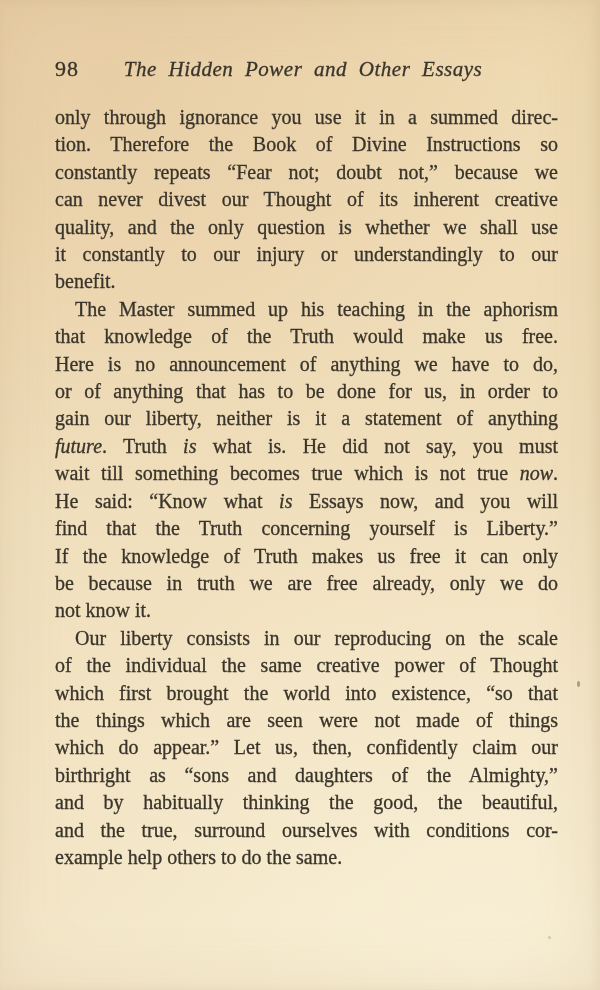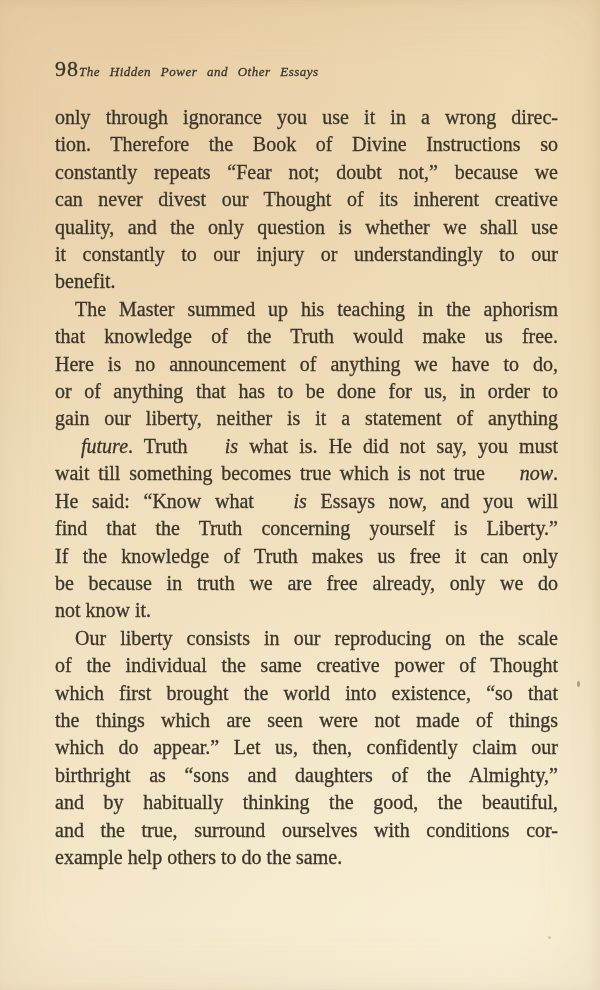--- a/index.html
+++ b/index.html
@@ -36,22 +36,23 @@
     display: flex;
     align-items: baseline;
   }
   .page-num {
     font-size: 22px;
     letter-spacing: 1px;
     -webkit-text-stroke: 0.3px currentColor;
   }
   .running-title {
     flex: 1;
+    text-align: center;
     font-style: italic;
-    font-size: 13px;
+    font-size: 21px;
     word-spacing: 6px;
     letter-spacing: 0.5px;
     -webkit-text-stroke: 0.3px currentColor;
     padding-right: 28px;
   }
 
   .text-column {
     position: absolute;
     top: 104px;
     left: 55px;
@@ -59,42 +60,42 @@
     font-size: 20px;
     line-height: 27.4px;
     -webkit-text-stroke: 0.3px currentColor;
   }
   .line {
     text-align: justify;
     text-align-last: justify;
   }
   .line.last { text-align-last: left; }
   .para.indent .line.first { text-indent: 20px; }
-  em { font-style: italic; margin-left: 26px; }
+  em { font-style: italic; }
 
   
   .speck {
     position: absolute;
     background: rgba(90,70,45,0.45);
     border-radius: 50%;
   }
   .speck-1 { left: 577px; top: 681px; width: 3px; height: 6px; }
   .speck-2 { left: 548px; top: 936px; width: 3px; height: 3px; opacity: .5; }
 </style>
 </head>
 <body>
 
 <div class="page">
   <div class="running-head">
     <span class="page-num">98</span>
     <span class="running-title">The Hidden Power and Other Essays</span>
   </div>
   <div class="text-column">
       <div class="para">
-        <div class="line first"><span>only through ignorance you use it in a wrong direc-</span></div>
+        <div class="line first"><span>only through ignorance you use it in a summed direc-</span></div>
         <div class="line"><span>tion. Therefore the Book of Divine Instructions so</span></div>
         <div class="line"><span>constantly repeats “Fear not; doubt not,” because we</span></div>
         <div class="line"><span>can never divest our Thought of its inherent creative</span></div>
         <div class="line"><span>quality, and the only question is whether we shall use</span></div>
         <div class="line"><span>it constantly to our injury or understandingly to our</span></div>
         <div class="line last"><span>benefit.</span></div>
       </div>
       <div class="para indent">
         <div class="line first"><span>The Master summed up his teaching in the aphorism</span></div>
         <div class="line"><span>that knowledge of the Truth would make us free.</span></div>

